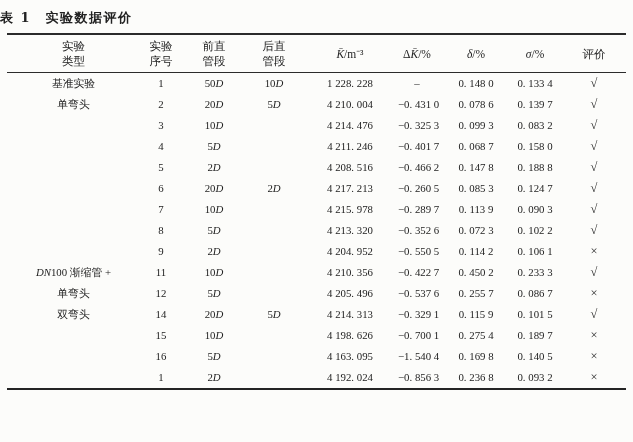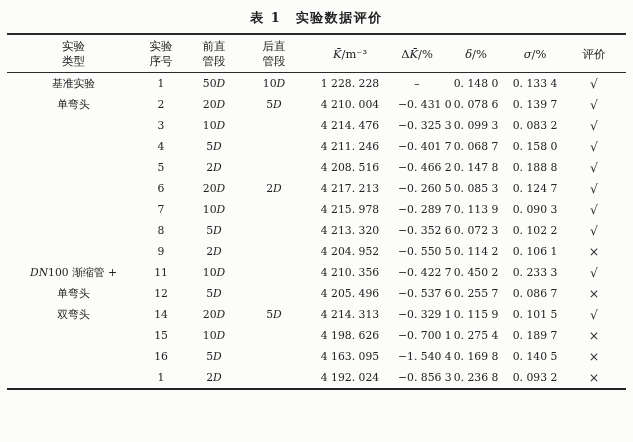--- a/index.html
+++ b/index.html
@@ -14,34 +14,34 @@
     background: #fcfcfa;
     font-family: "DejaVu Serif", "Liberation Serif", serif;
     color: #222222;
     overflow: hidden;
   }
   .table-title {
     position: absolute;
     top: 9px;
     left: 0;
     width: 100%;
-    text-align: center;
     font-size: 13px;
     font-weight: bold;
     letter-spacing: 1.5px;
   }
   table.data-table {
     position: absolute;
     top: 33px;
     left: 7px;
     width: 619px;
     border-collapse: collapse;
     table-layout: fixed;
     border-top: 2.2px solid #2b2b2b;
     border-bottom: 2.4px solid #242424;
+    font-family: Liberation Serif, serif;
   }
   col.c1 { width: 133px; }
   col.c2 { width: 42px; }
   col.c3 { width: 64px; }
   col.c4 { width: 56px; }
   col.c5 { width: 96px; }
   col.c6 { width: 54px; }
   col.c7 { width: 56px; }
   col.c8 { width: 54px; }
   col.c9 { width: 64px; }

